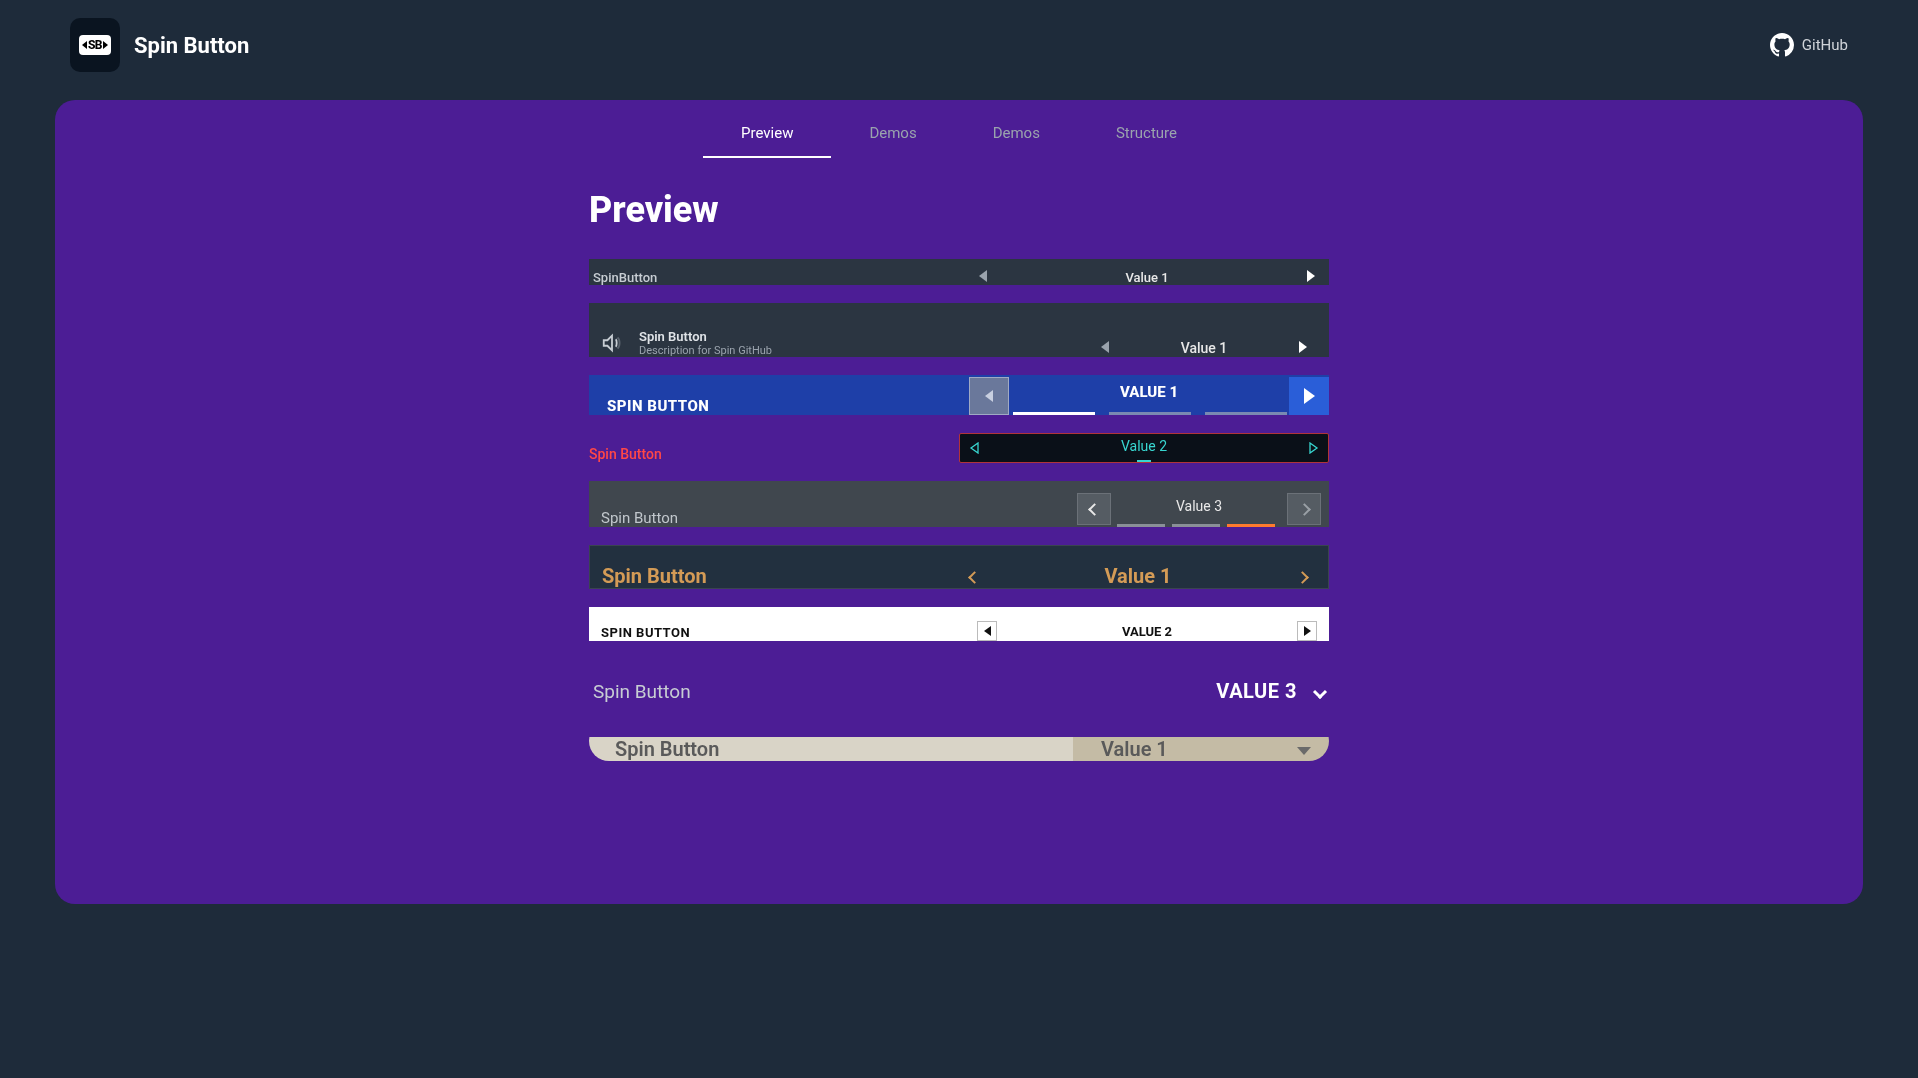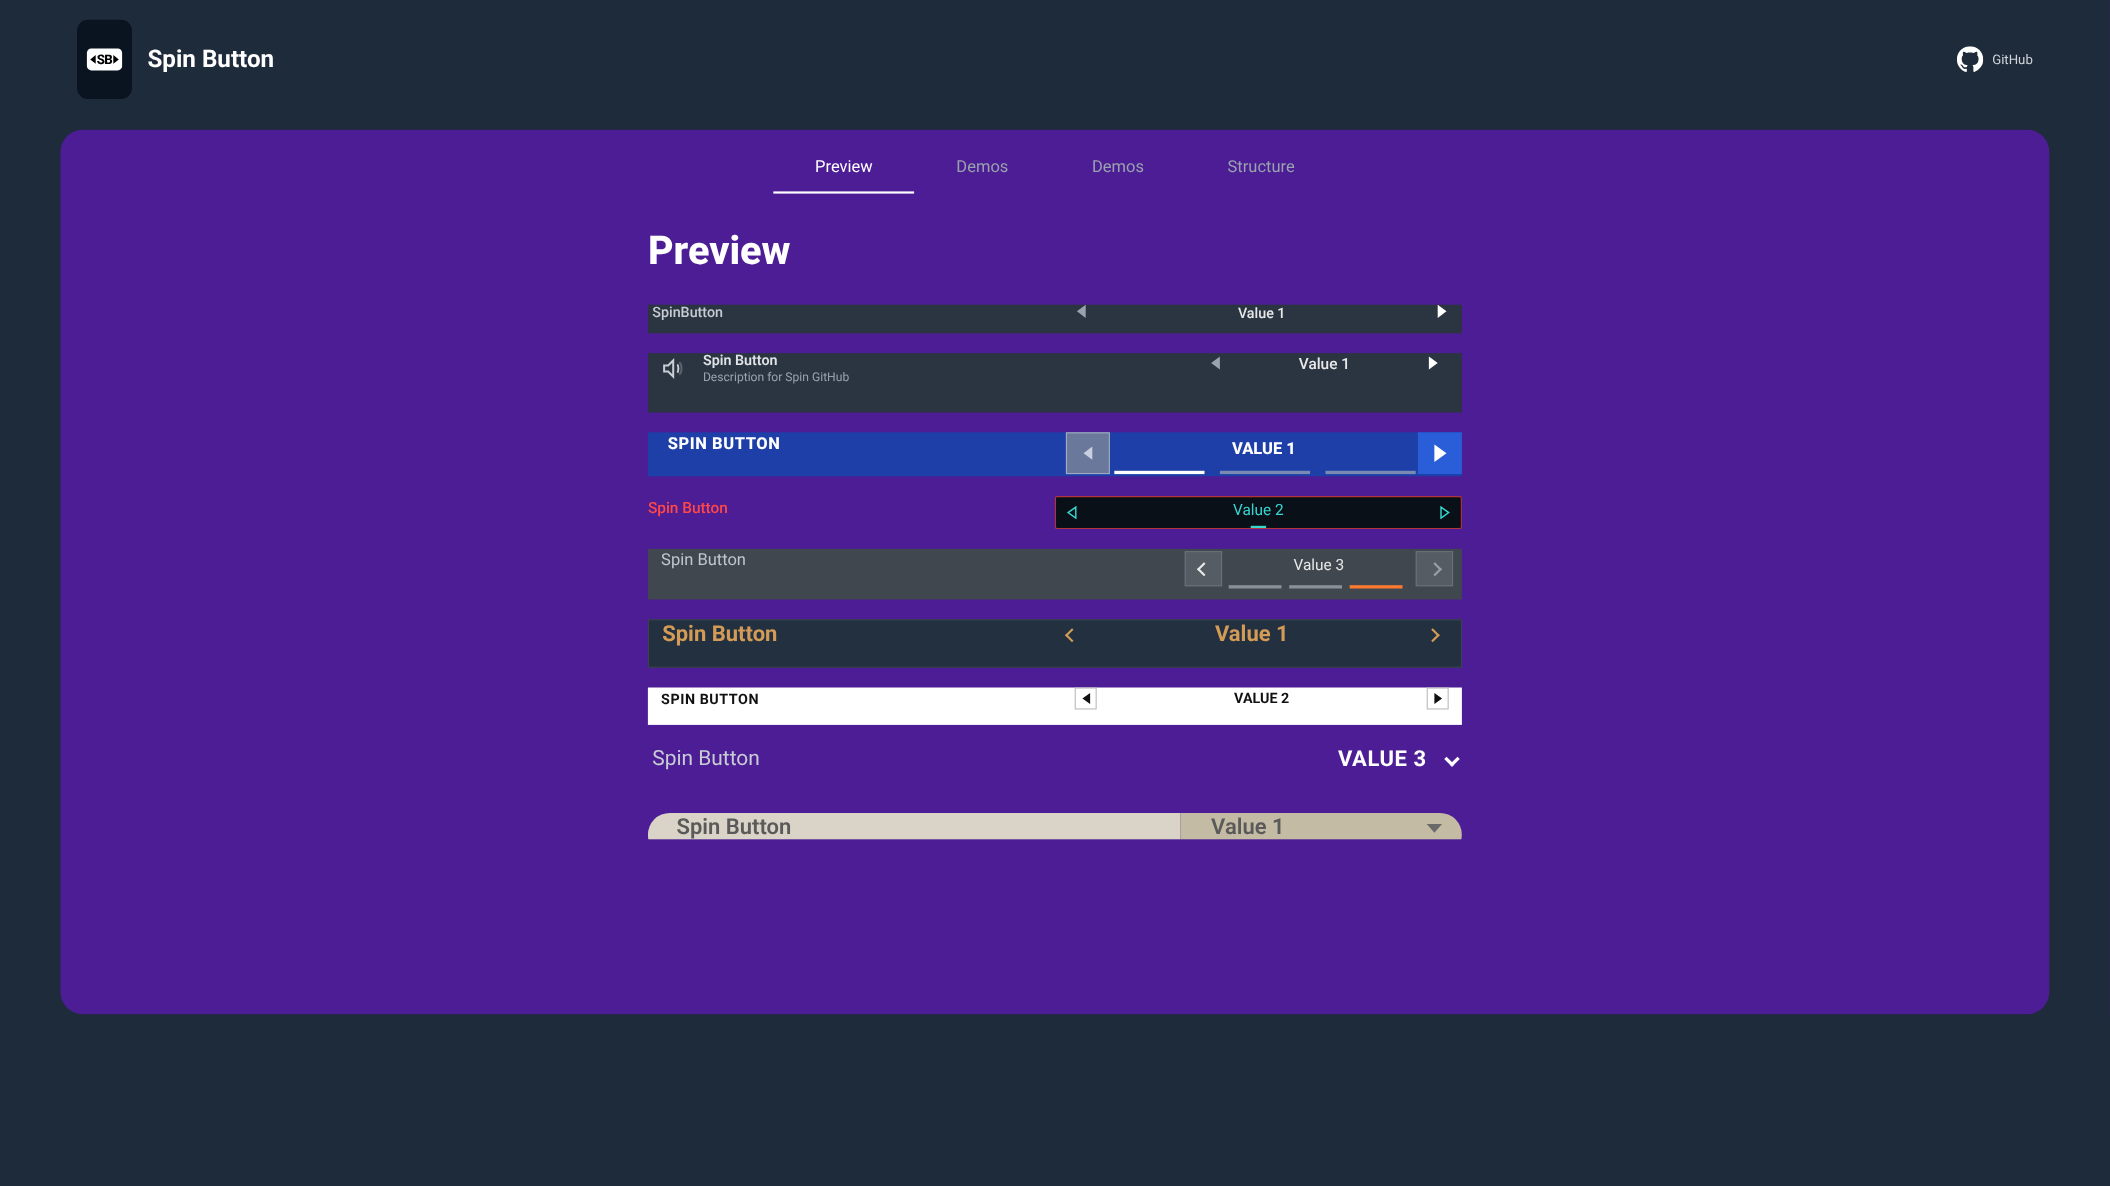--- a/index.html
+++ b/index.html
@@ -12,21 +12,21 @@
     overflow: hidden;
   }
   .header {
     display: flex;
     align-items: center;
     justify-content: space-between;
     padding: 18px 70px;
   }
   .brand { display: flex; align-items: center; gap: 14px; }
   .logo {
-    width: 50px; height: 72px;
+    width: 50px; height: 54px;
     background: #0a1420;
     border-radius: 10px;
     display: flex;
     align-items: center;
     justify-content: center;
   }
   .logo-badge {
     background: #fff;
     color: #000;
     font-weight: 800;
@@ -39,21 +39,21 @@
     letter-spacing: -0.5px;
   }
   .logo-badge .tri {
     width: 0; height: 0;
     border-top: 4px solid transparent;
     border-bottom: 4px solid transparent;
   }
   .logo-badge .tri-l { border-right: 5px solid #000; }
   .logo-badge .tri-r { border-left: 5px solid #000; }
   .brand-name { font-size: 22px; font-weight: 700; color: #fff; }
-  .gh-link { display: flex; align-items: center; gap: 8px; color: #d0d4d9; font-size: 12px; cursor: pointer; }
+  .gh-link { display: flex; align-items: center; gap: 8px; color: #d0d4d9; font-size: 15px; cursor: pointer; }
   .gh-icon {
     width: 24px; height: 24px;
     fill: #fff;
   }
   .panel {
     margin: 10px 55px;
     background: #4c1d95;
     border-radius: 20px;
     padding: 10px 0 100px 0;
     height: 804px;
@@ -76,21 +76,21 @@
     border-bottom: 2px solid #fff;
   }
   .content {
     width: 740px;
     margin: 30px auto 0 auto;
   }
   .page-title { font-size: 36px; font-weight: 800; color: #fff; margin-bottom: 28px; }
 
   .row {
     display: flex;
-    align-items: flex-start;
+    align-items: flex-end;
     margin-bottom: 18px;
   }
   .label-col { flex: 1; }
   .ctrl-col { display: flex; align-items: center; }
 
   
   .r1 { background: #2b3541; height: 26px; font-size: 13px; padding: 0 4px 0 4px; }
   .r1 .lbl { color: #c7cdd3; padding-left: 0; font-weight: 500; }
   .r1 .arrow-btn { width: 28px; text-align: center; cursor: pointer; color: #9aa3ad; }
   .r1 .val { width: 300px; text-align: center; color: #e8e8e8; font-weight: 500; }

